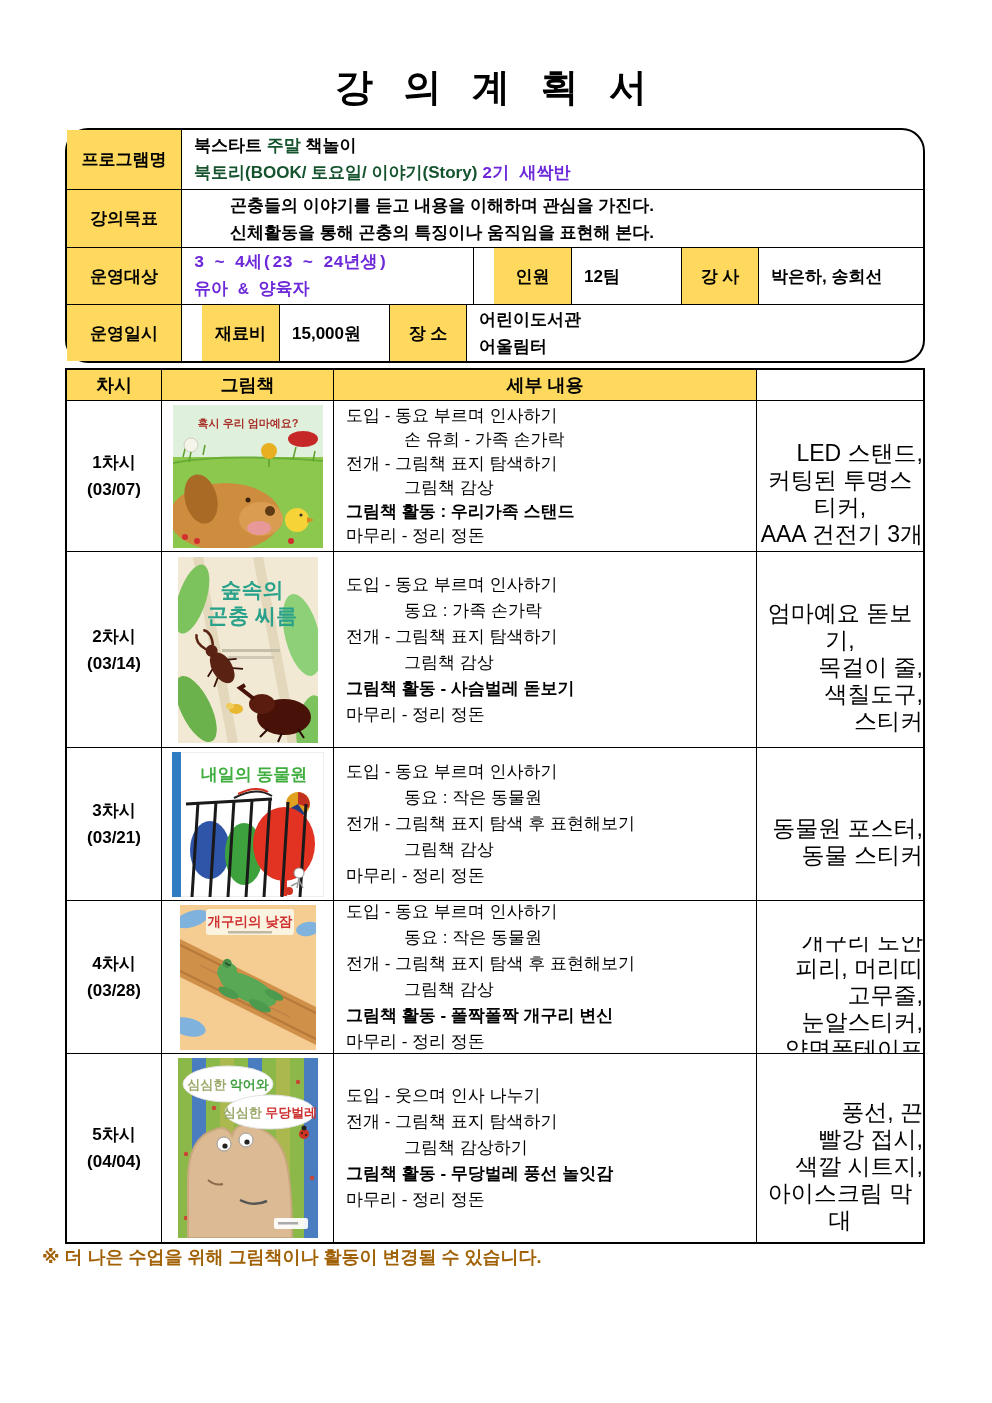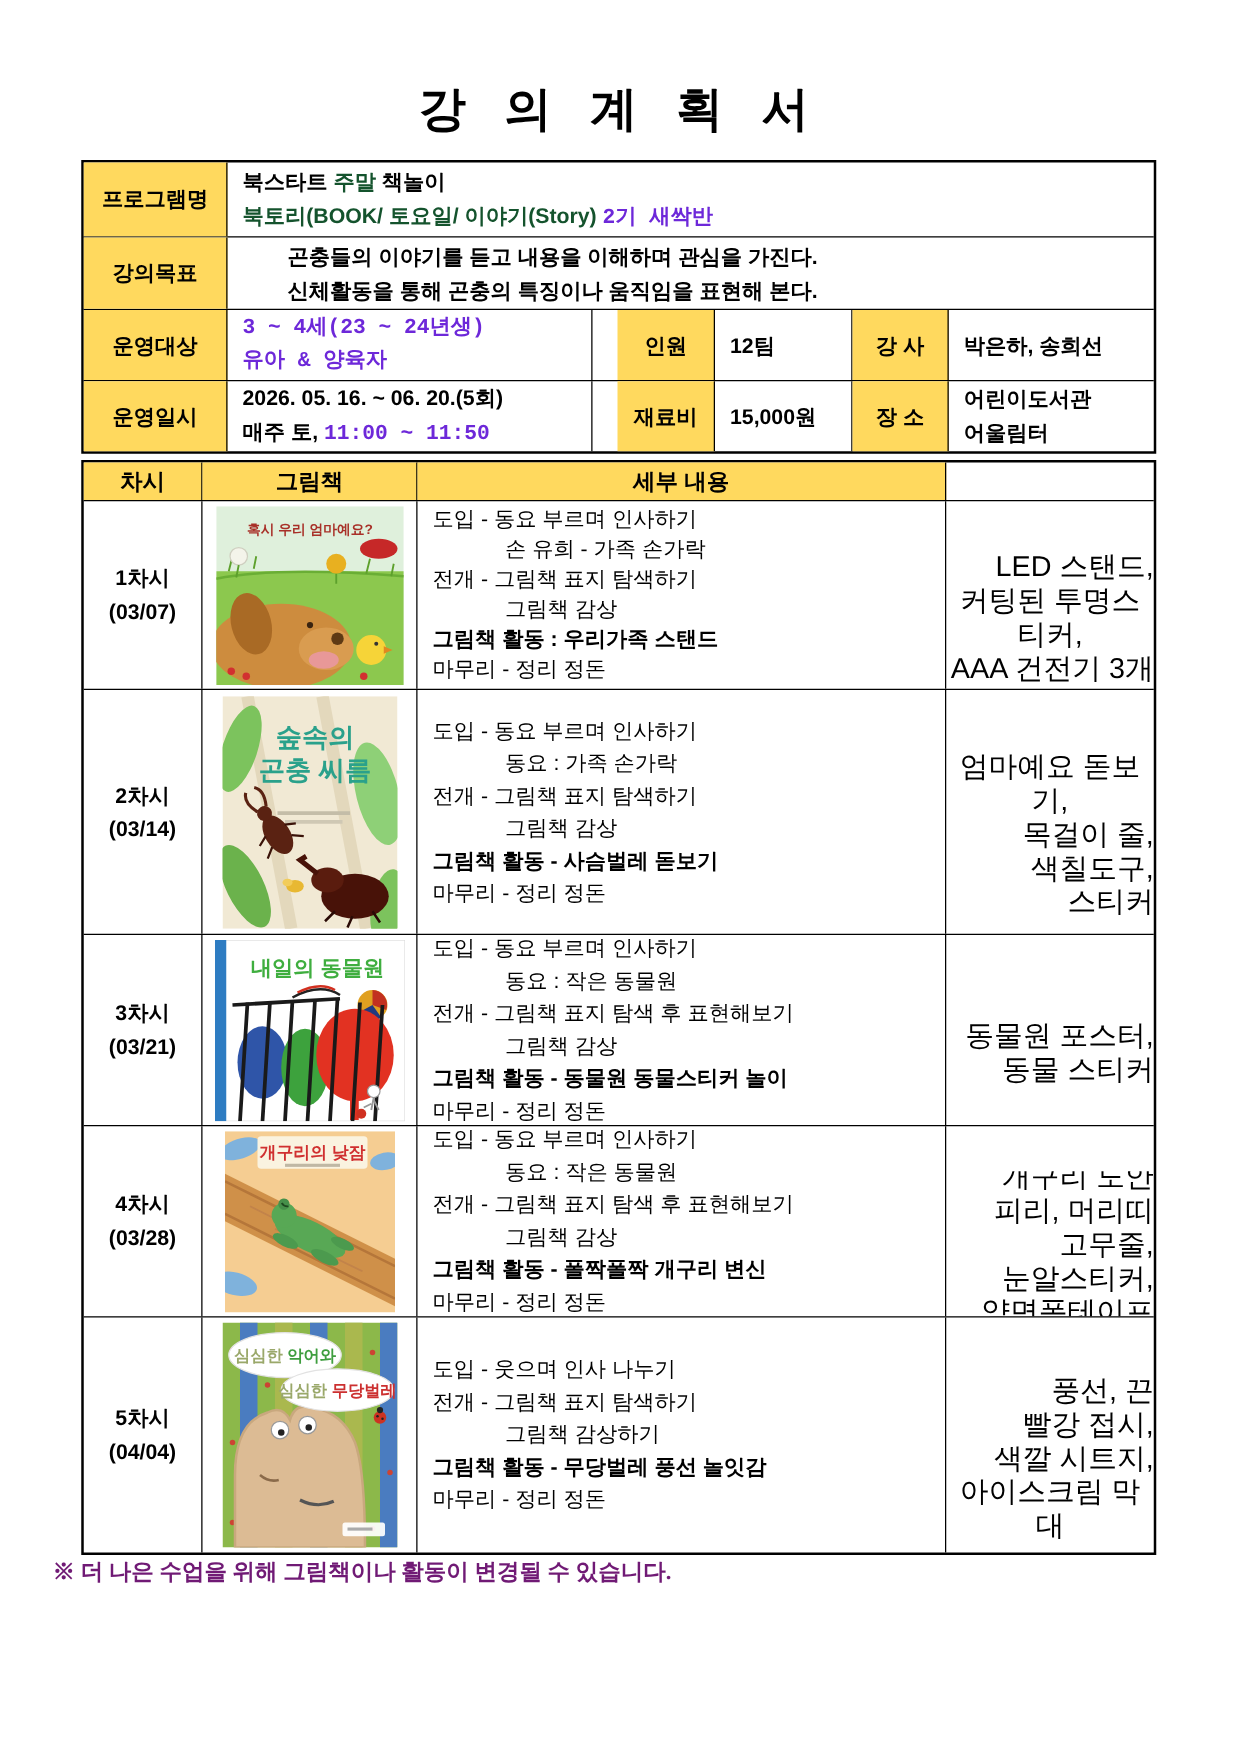--- a/index.html
+++ b/index.html
@@ -13,21 +13,21 @@
   .row{display:flex;border-bottom:1px solid #000;box-sizing:border-box;flex:0 0 auto;}
   .row:last-child{border-bottom:none;}
   .cell{border-right:1px solid #000;box-sizing:border-box;display:flex;flex-direction:column;
         justify-content:center;overflow:hidden;}
   .cell:last-child{border-right:none;}
   .ylw{background:#FFD95E;align-items:center;text-align:center;font-weight:bold;font-size:17px;}
   .content{padding-left:12px;font-size:17px;font-weight:600;line-height:27px;}
   .red{color:#6d28d9;font-family:Liberation Mono, monospace;}
   .blue{color:#14532d;}
   
-  #info-table{top:128px;}
+  #info-table{top:128px;border-radius:23px;}
   .r1{height:60px;}.r2{height:58px;gap:36px;}.r3{height:57px;}.r4{height:56px;}
   .w-label{width:115px;}
   .w-c1{width:292px;}
   .w-y2{width:78px;margin-left:20px;}
   .w-v2{width:110px;}
   .w-y3{width:77px;}
   .w-v3{flex:1;}
   .w-full{flex:1;}
   
   #schedule-table{top:368px;}
@@ -37,21 +37,21 @@
   .c-book{width:172px;align-items:center;justify-content:center;}
   .c-det{width:423px;}
   .c-mat{flex:1;margin-top:36px;}
   .hcell{justify-content:center;font-size:18px;}
   .sess-cell{align-items:center;text-align:center;font-size:17px;font-weight:600;line-height:27px;}
   .det-cell{padding-left:12px;font-size:17px;font-weight:500;line-height:26px;justify-content:center;}
   .srow1 .det-cell{line-height:24px;}
   .det-line.ind{padding-left:58px;}
   .det-line.b{font-weight:bold;}
   .mat-cell{align-items:flex-end;text-align:center;font-size:23px;font-weight:400;line-height:27px;justify-content:center;}
-  .footnote{position:absolute;left:42px;top:1245px;font-size:18px;font-weight:bold;color:#701a75;font-family:Liberation Serif, serif;}
+  .footnote{position:absolute;left:42px;top:1245px;font-size:18px;font-weight:bold;color:#a16207;}
   svg{display:block;}
 </style>
 </head>
 <body>
 
 <div class="page">
 
   <div class="title">강 의 계 획 서</div>
 
   <div class="tbl" id="info-table">
@@ -94,24 +94,20 @@
         <span>강 사</span>
       </div>
       <div class="cell content w-v3">
         <div>박은하, 송희선</div>
       </div>
     </div>
 
     <div class="row r4">
       <div class="cell ylw w-label">
         <span>운영일시</span>
-      </div>
-      <div class="cell content w-c1">
-        <div>2026. 05. 16. ~ 06. 20.(5회)</div>
-        <div><span>매주 토, </span><span class="red">11:00 ~ 11:50</span></div>
       </div>
       <div class="cell ylw w-y2">
         <span>재료비</span>
       </div>
       <div class="cell content w-v2">
         <div>15,000원</div>
       </div>
       <div class="cell ylw w-y3">
         <span>장 소</span>
       </div>
@@ -249,21 +245,20 @@
           <path d="M127 126 l-2 10 M127 128 l4 8 M125 131 l-6 3" stroke="#999" stroke-width="1.5" fill="none"></path>
           <circle cx="117" cy="139" r="4" fill="#d03020"></circle>
           <text x="82" y="28" text-anchor="middle" font-size="17" font-weight="bold" fill="#3fae3f">내일의 동물원</text>
         </svg>
       </div>
       <div class="cell det-cell c-det">
         <div class="det-line">도입 - 동요 부르며 인사하기</div>
         <div class="det-line ind">동요 : 작은 동물원</div>
         <div class="det-line">전개 - 그림책 표지 탐색 후 표현해보기</div>
         <div class="det-line ind">그림책 감상</div>
-        <div class="det-line b">그림책 활동 - 동물원 동물스티커 놀이</div>
         <div class="det-line">마무리 - 정리 정돈</div>
       </div>
       <div class="cell mat-cell c-mat">
         <div>동물원 포스터,</div>
         <div>동물 스티커</div>
       </div>
     </div>
 
     <div class="row srow4">
       <div class="cell sess-cell c-sess">

